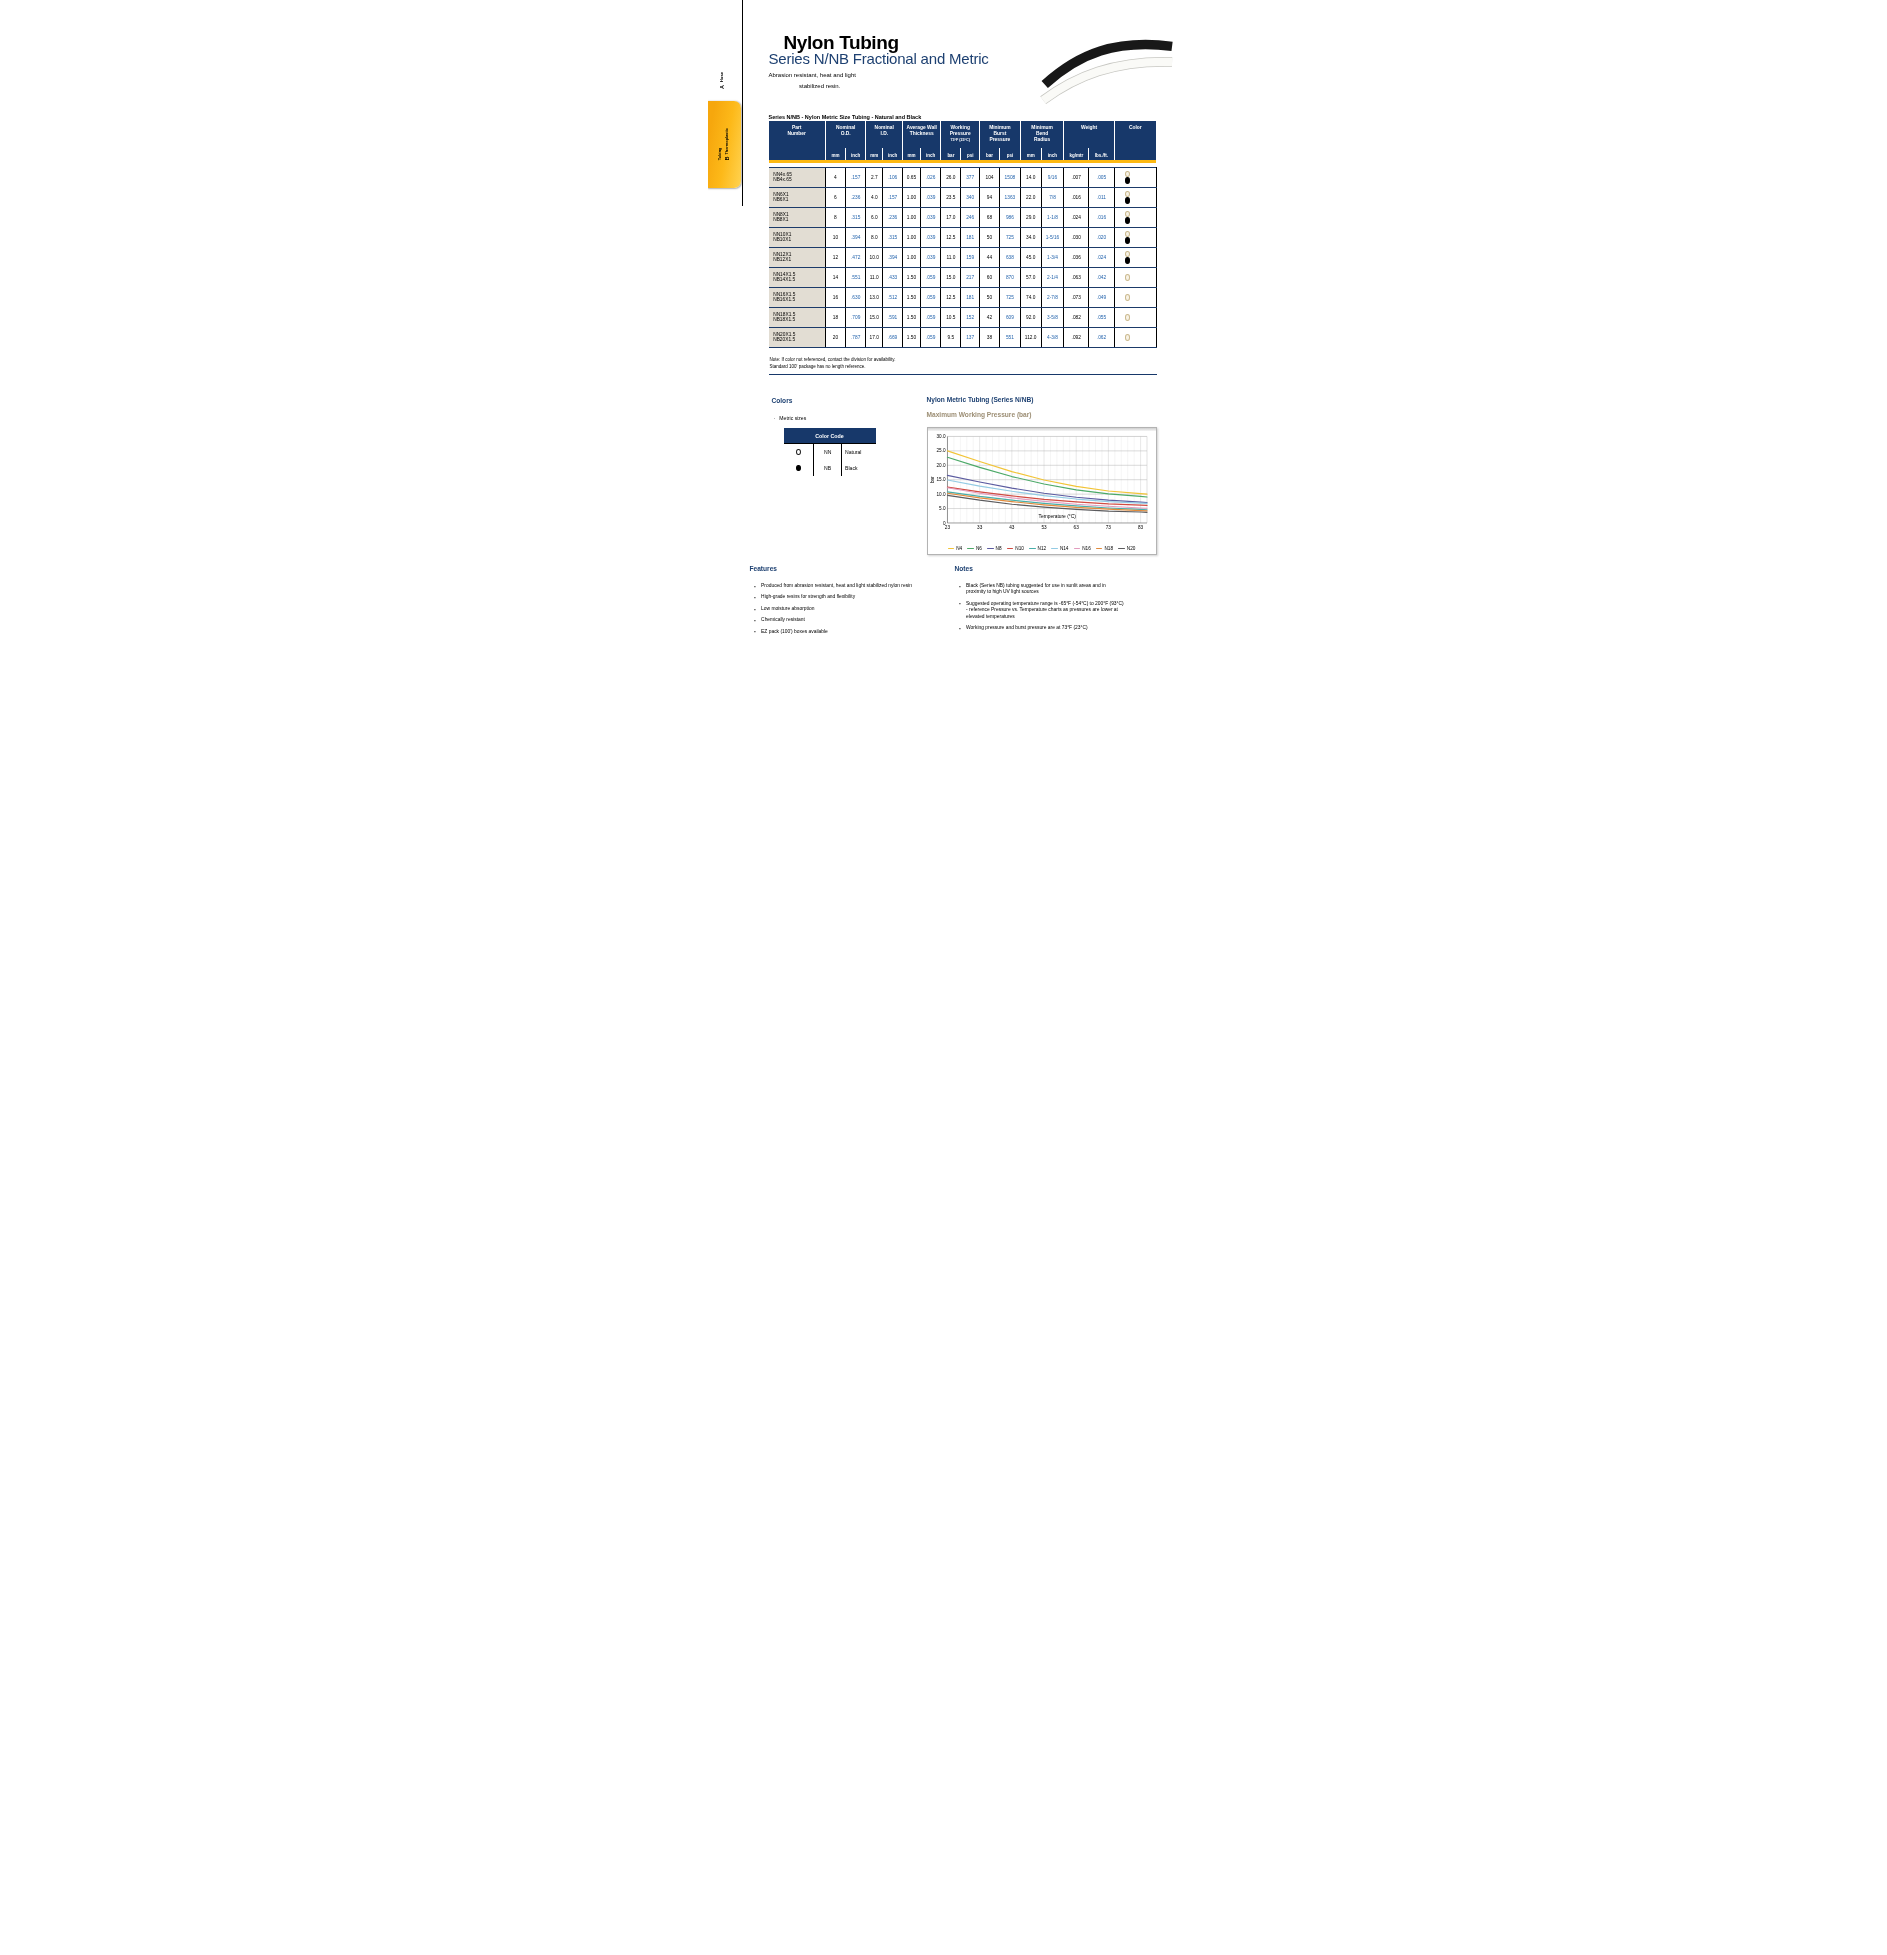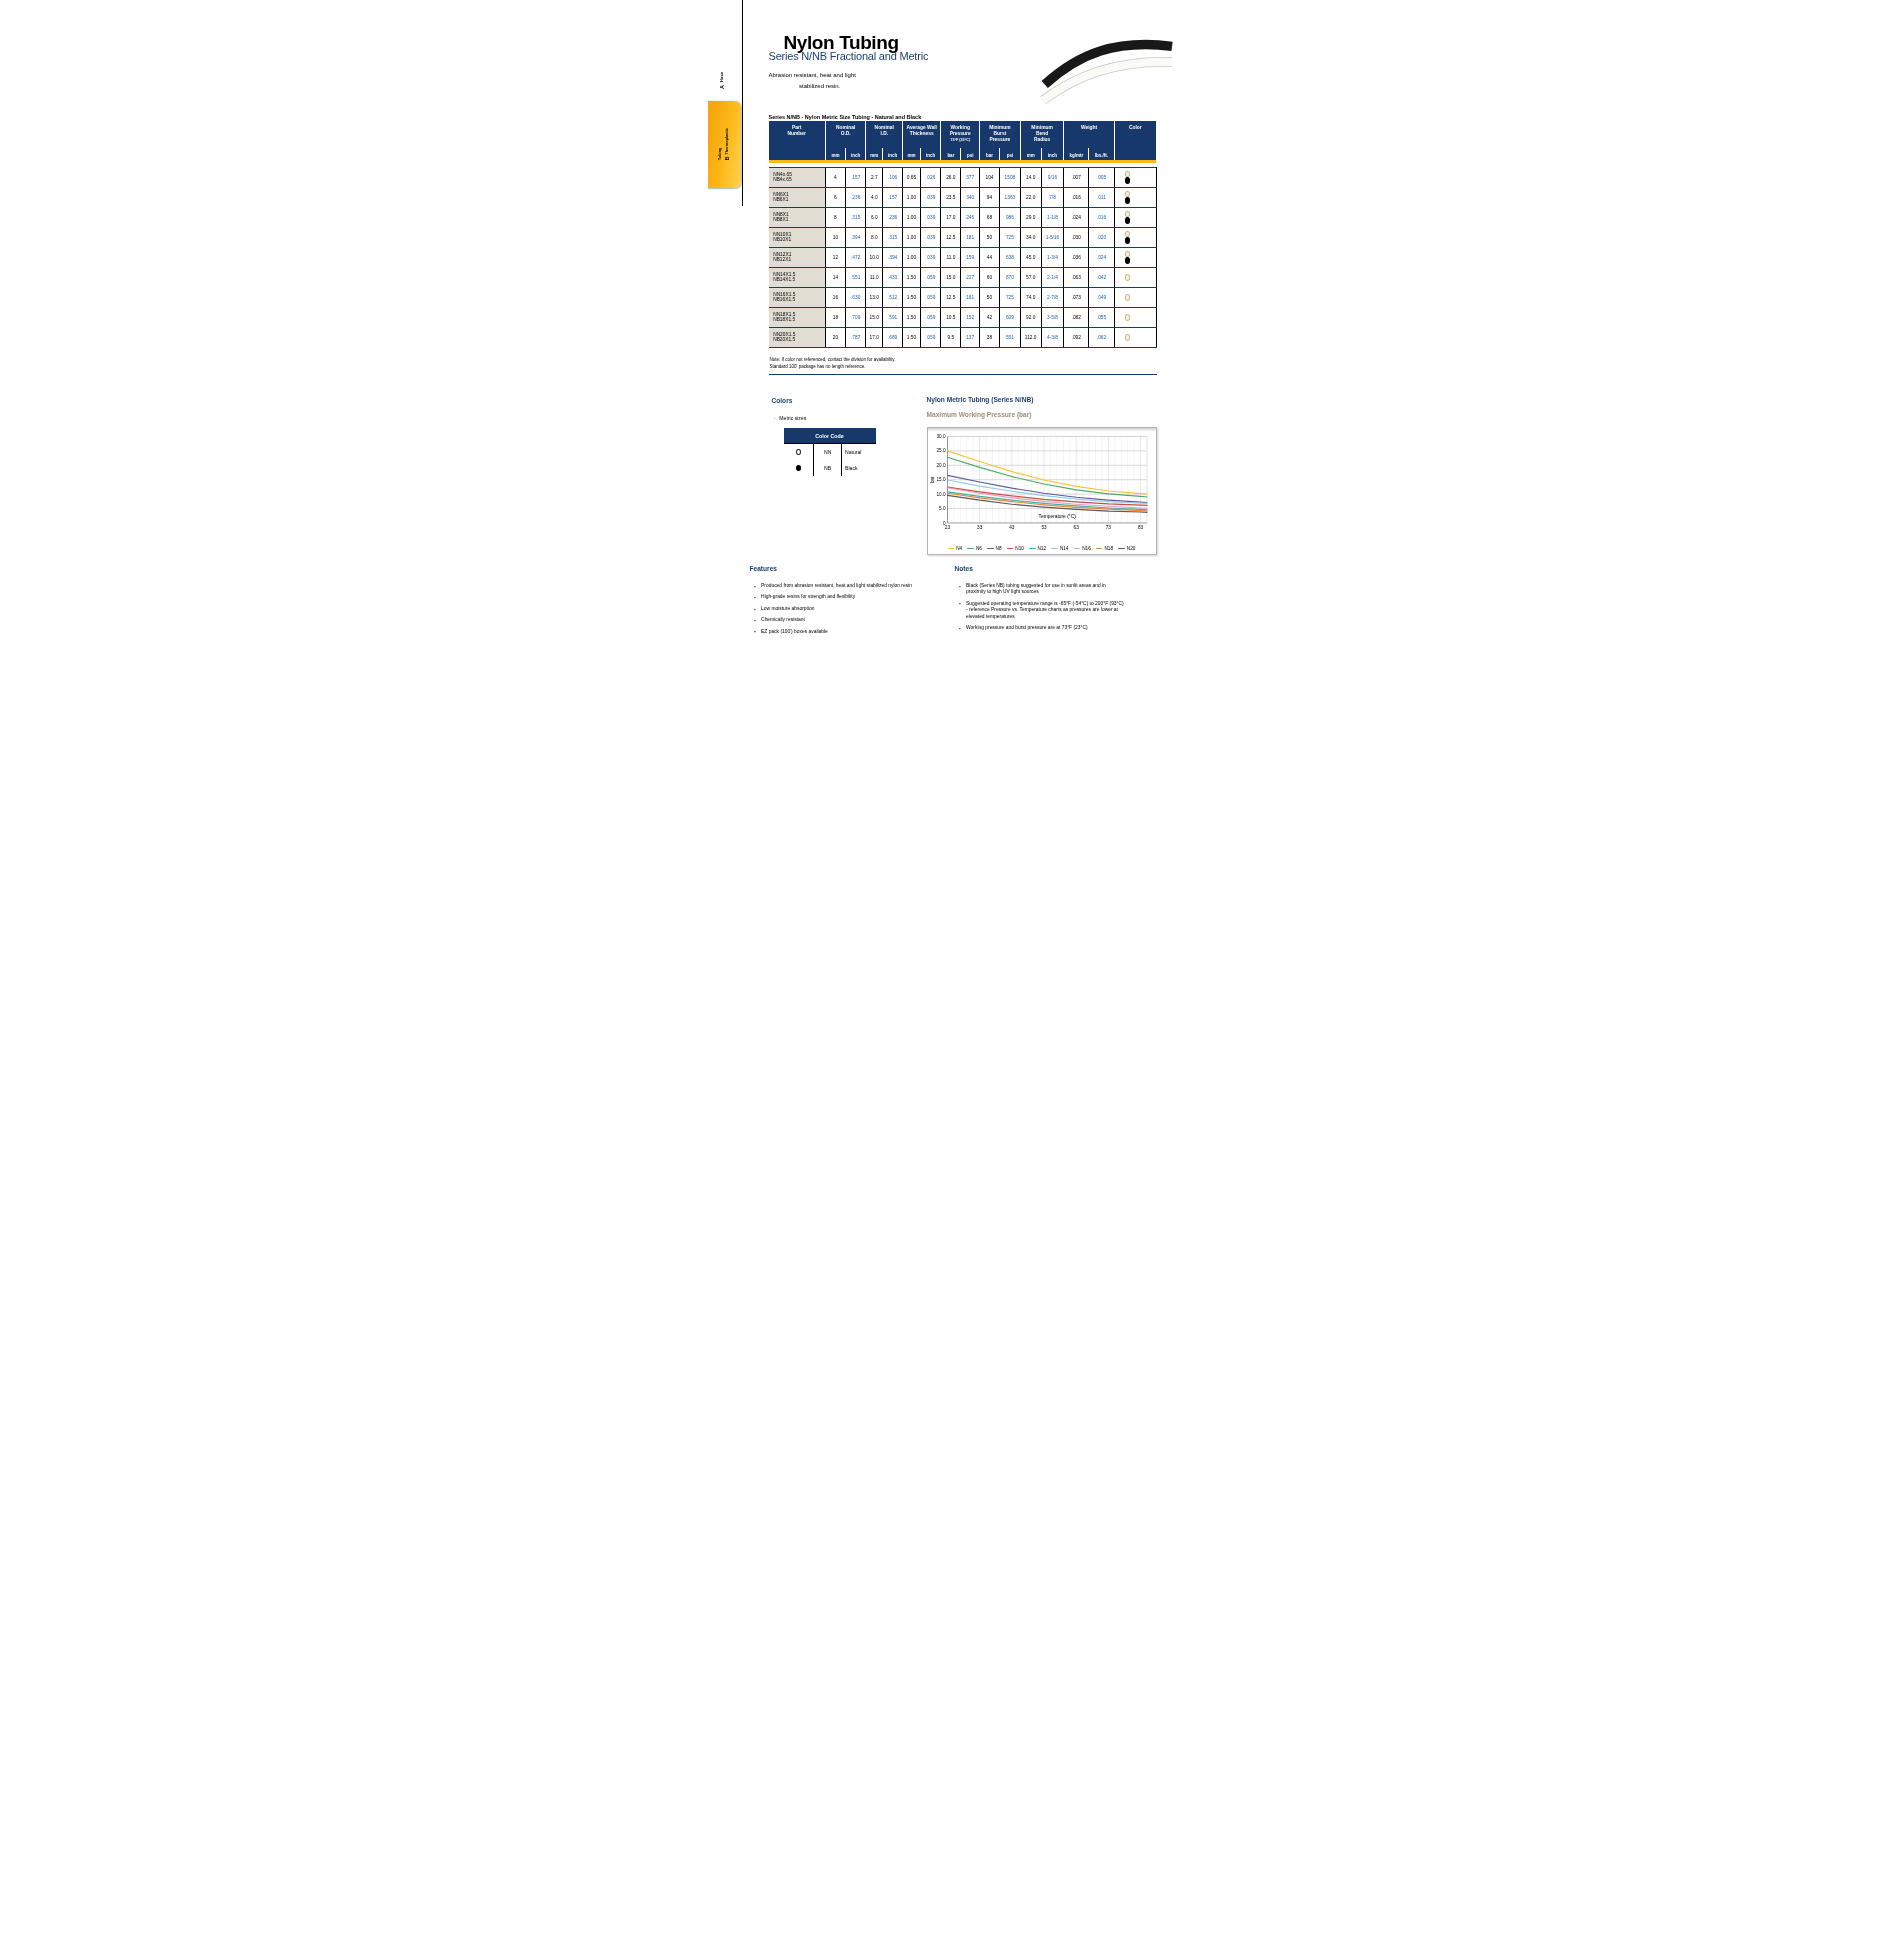--- a/index.html
+++ b/index.html
@@ -13,21 +13,21 @@
   .tab-a .letter{font-size:5.5px;font-weight:800;margin-inline-end:2.7px;}
   .tab-b{position:absolute;left:0;top:101px;width:33px;height:87px;border-radius:0 7px 7px 0;
          background:linear-gradient(100deg,#f6a70d 15%,#fdb919 55%,#ffd04a 95%);
          box-shadow:0.4px 0.8px 1.6px rgba(0,0,0,.3);display:flex;align-items:center;justify-content:center;}
   .tab-b .vtext{font-size:3.9px;font-weight:700;line-height:1.5;}
   .tab-b .vtext > div{padding:0 0.8px;}
   .tab-b .b-letter{font-size:5.1px;font-weight:800;margin-inline-end:2px;}
 
   
   .title{position:absolute;left:76px;top:32px;font-size:19px;font-weight:700;letter-spacing:-0.4px;}
-  .subtitle{position:absolute;left:61px;top:50px;font-size:11px;color:#1D4071;letter-spacing:-0.2px;}
+  .subtitle{position:absolute;left:61px;top:50px;font-size:15px;color:#1D4071;letter-spacing:-0.2px;}
   .desc{position:absolute;left:61px;top:70px;font-size:6px;line-height:1.85;}
   .desc .l2{display:block;margin-left:30.5px;}
   .product{position:absolute;left:332px;top:33px;width:136px;height:75px;}
 
   
   .tbl-title{position:absolute;left:61px;top:114px;font-size:5.5px;font-weight:700;}
   table.main{position:absolute;left:61px;top:121px;width:388px;border-collapse:collapse;table-layout:fixed;}
   table.main th{background:#17386A;color:#fff;font-weight:700;padding:0;}
   table.main thead tr.grow th{height:23px;vertical-align:top;padding-top:3.9px;}
   table.main thead tr.srow th{height:10.2px;vertical-align:bottom;padding-bottom:2.3px;font-size:4.5px;}

